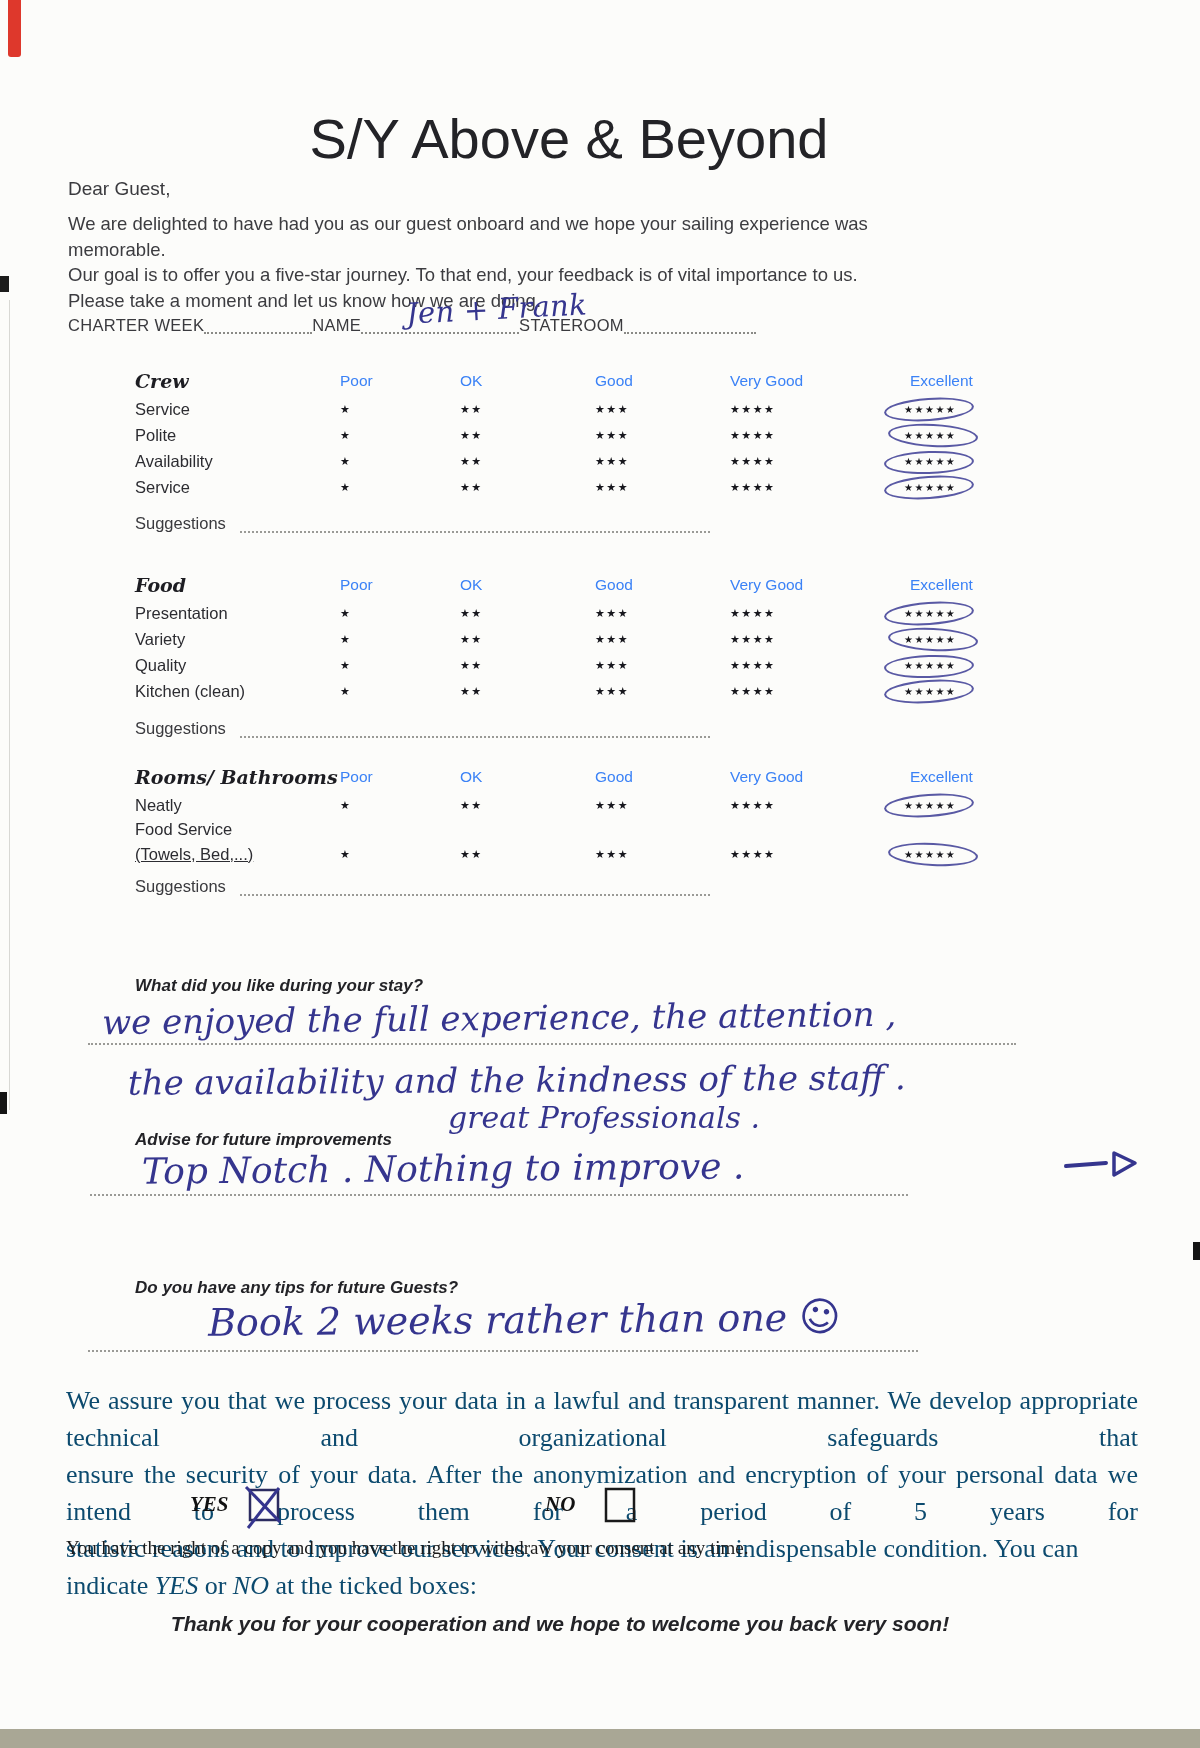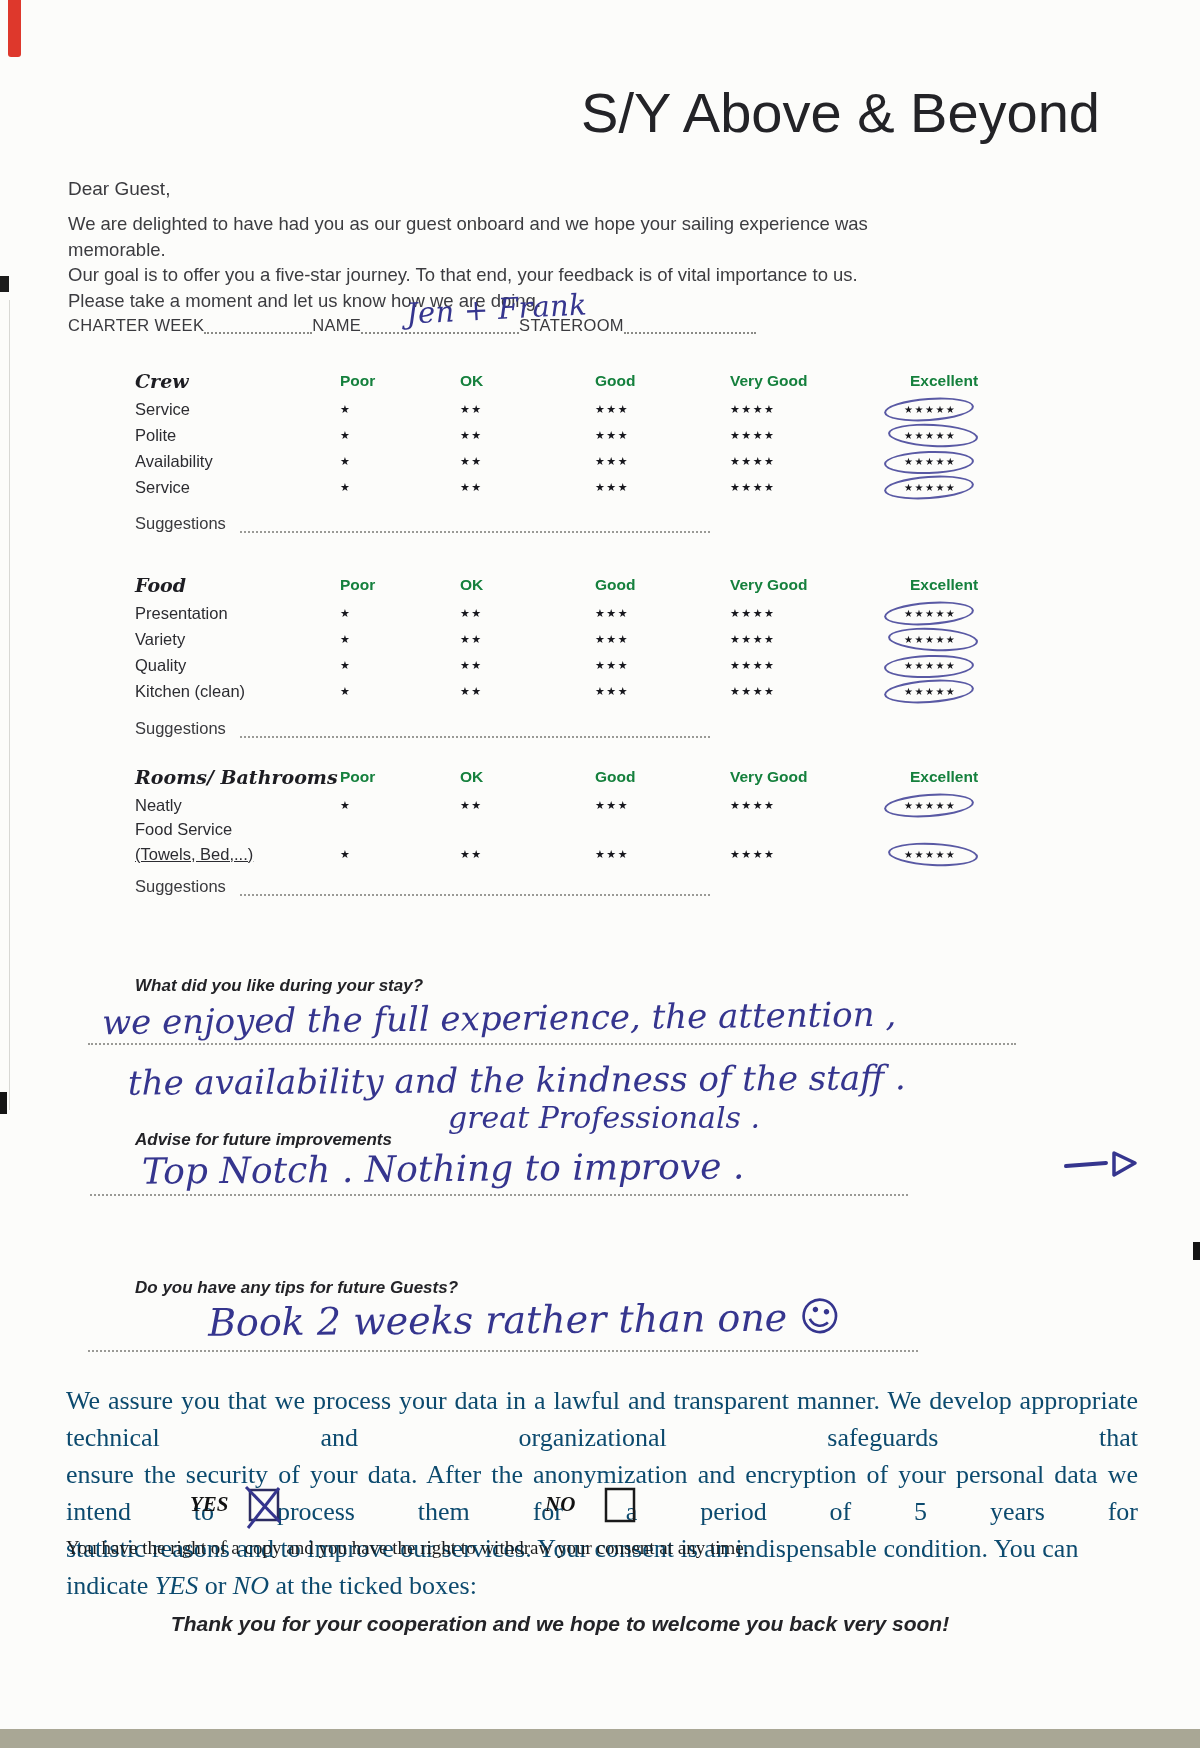--- a/index.html
+++ b/index.html
@@ -7,39 +7,39 @@
         font-family:"Liberation Sans",sans-serif;color:#333;overflow:hidden;}
 
   
   .red-mark{position:absolute;left:8px;top:0;width:13px;height:57px;background:#de382c;border-radius:0 0 3px 3px;}
   .edge-line{position:absolute;left:9px;top:300px;width:1px;height:810px;background:#d8d8d4;}
   .blk1{position:absolute;left:0;top:276px;width:9px;height:16px;background:#1c1c1c;}
   .blk2{position:absolute;left:0;top:1092px;width:7px;height:22px;background:#141414;}
   .blk3{position:absolute;left:1193px;top:1242px;width:7px;height:18px;background:#141414;}
   .bottom-strip{position:absolute;left:0;top:1729px;width:1200px;height:19px;background:#a9a795;}
 
-  .title{position:absolute;top:80px;left:0;width:1100px;text-align:right;font-size:56px;
-         color:#232327;letter-spacing:0;}
+  .title{position:absolute;top:106px;left:0;width:1100px;text-align:center;font-size:56px;
+         color:#232327;letter-spacing:0;padding-left:19px;}
   .greeting{position:absolute;top:178px;left:68px;font-size:19px;color:#3a3a3e;}
   .intro{position:absolute;top:211px;left:68px;width:800px;font-size:18.5px;line-height:25.5px;color:#3c3c40;}
 
   
   .charter-row{position:absolute;top:316px;left:68px;width:772px;display:flex;align-items:center;
                font-size:16.5px;color:#3a3a3e;letter-spacing:.3px;}
   .dots{border-bottom:2px dotted #8a8a86;height:14px;}
   .d1{width:108px;}.d2{width:158px;}.d3{width:132px;}
   .hw{font-family:"DejaVu Serif",serif;font-style:italic;color:#35358e;}
   .hw-name{position:absolute;left:338px;top:-24px;font-size:29px;transform:rotate(-3deg);white-space:nowrap;}
 
   
   .tbl{position:absolute;left:135px;display:grid;grid-template-columns:205px 120px 135px 135px 180px 125px;}
   .tbl>div{display:flex;align-items:center;height:26px;}
   .tbl .hrow{height:30px;}
   .sec{font-family:"DejaVu Serif",serif;font-style:italic;font-weight:bold;font-size:19px;color:#1d1d22;}
-  .h{font-weight:bold;font-size:15.5px;color:#15803d;}
+  .h{font-weight:normal;font-size:15.5px;color:#3b82f6;}
   .lbl{font-size:16.5px;color:#2c2c31;}
   .st{font-size:11px;letter-spacing:1.5px;color:#17171d;}
   .st5{font-size:10px;margin-left:-10px;}
   .circ{position:relative;display:inline-block;padding:0 4px;}
   .circ::after{content:'';position:absolute;left:-16px;right:-14px;top:-6px;bottom:-6px;
                border:2.6px solid rgba(60,60,148,.85);border-radius:50%;transform:rotate(-4deg);}
   .circ.c2::after{transform:rotate(3deg);left:-12px;right:-18px;}
   .circ.c3::after{transform:rotate(-2deg);top:-5px;bottom:-7px;}
 
   .sugg{position:absolute;left:135px;display:flex;align-items:flex-end;font-size:16.5px;color:#3a3a3e;}

